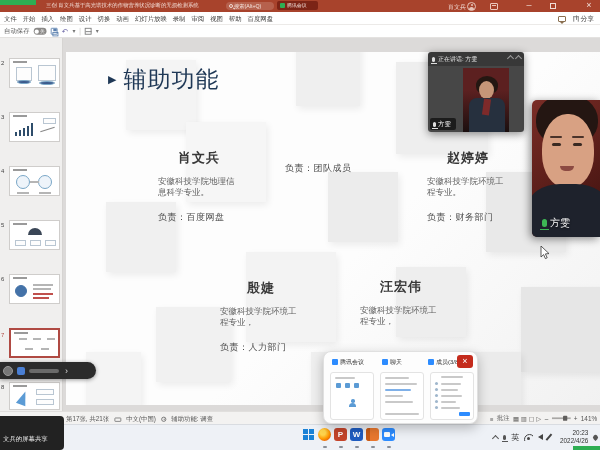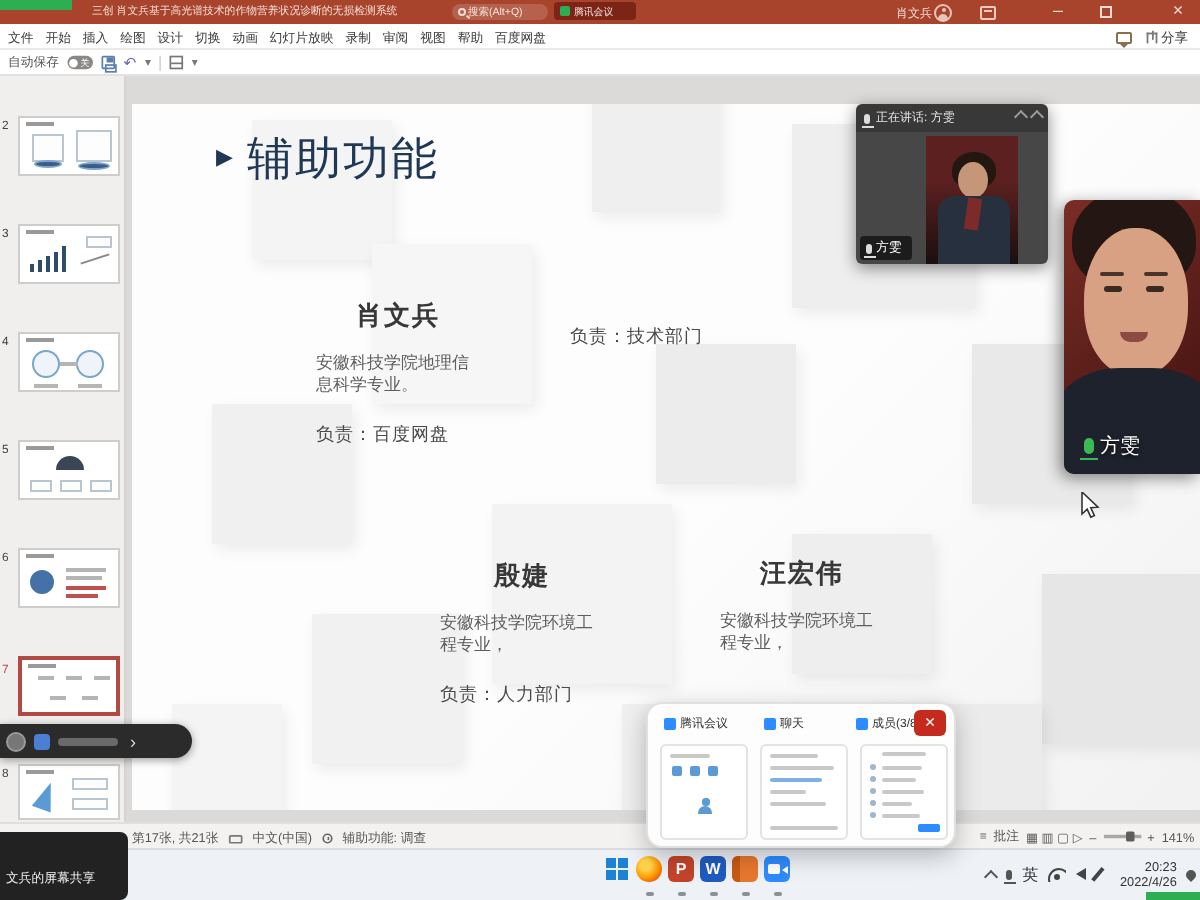--- a/index.html
+++ b/index.html
@@ -338,21 +338,26 @@
         <span class="title-tri">▶</span>
         <span class="title-txt">辅助功能</span>
       </div>
 
       <div class="member" style="left:92px;top:97px">
         <div class="m-name">肖文兵</div>
         <div class="m-dept">安徽科技学院地理信息科学专业。</div>
         <div class="m-duty">负责：百度网盘</div>
       </div>
       <div class="member" style="left:219px;top:98px">
-        <div class="m-duty">负责：技术部门</div>
+        <div class="m-duty">负责：团队成员</div>
+      </div>
+      <div class="member" style="left:361px;top:97px">
+        <div class="m-name">赵婷婷</div>
+        <div class="m-dept">安徽科技学院环境工程专业。</div>
+        <div class="m-duty">负责：财务部门</div>
       </div>
       <div class="member" style="left:154px;top:227px">
         <div class="m-name">殷婕</div>
         <div class="m-dept">安徽科技学院环境工程专业，</div>
         <div class="m-duty">负责：人力部门</div>
       </div>
       <div class="member" style="left:294px;top:226px">
         <div class="m-name">汪宏伟</div>
         <div class="m-dept">安徽科技学院环境工程专业，</div>
       </div>

